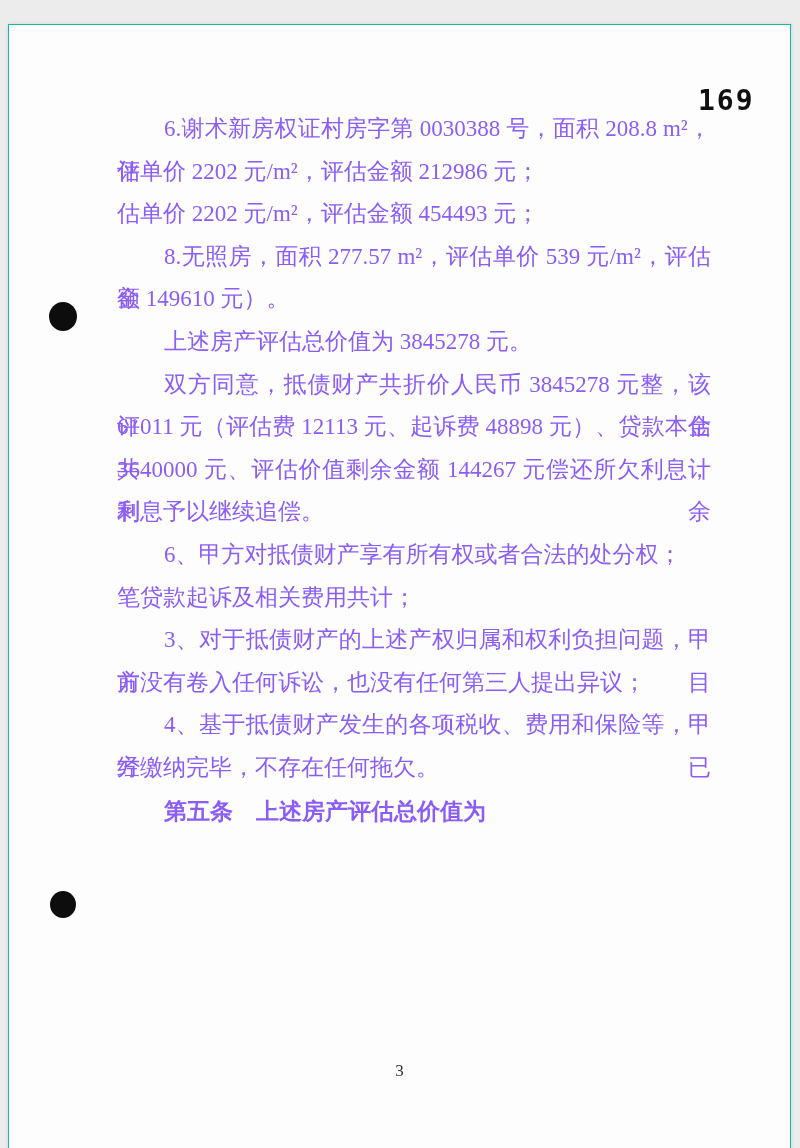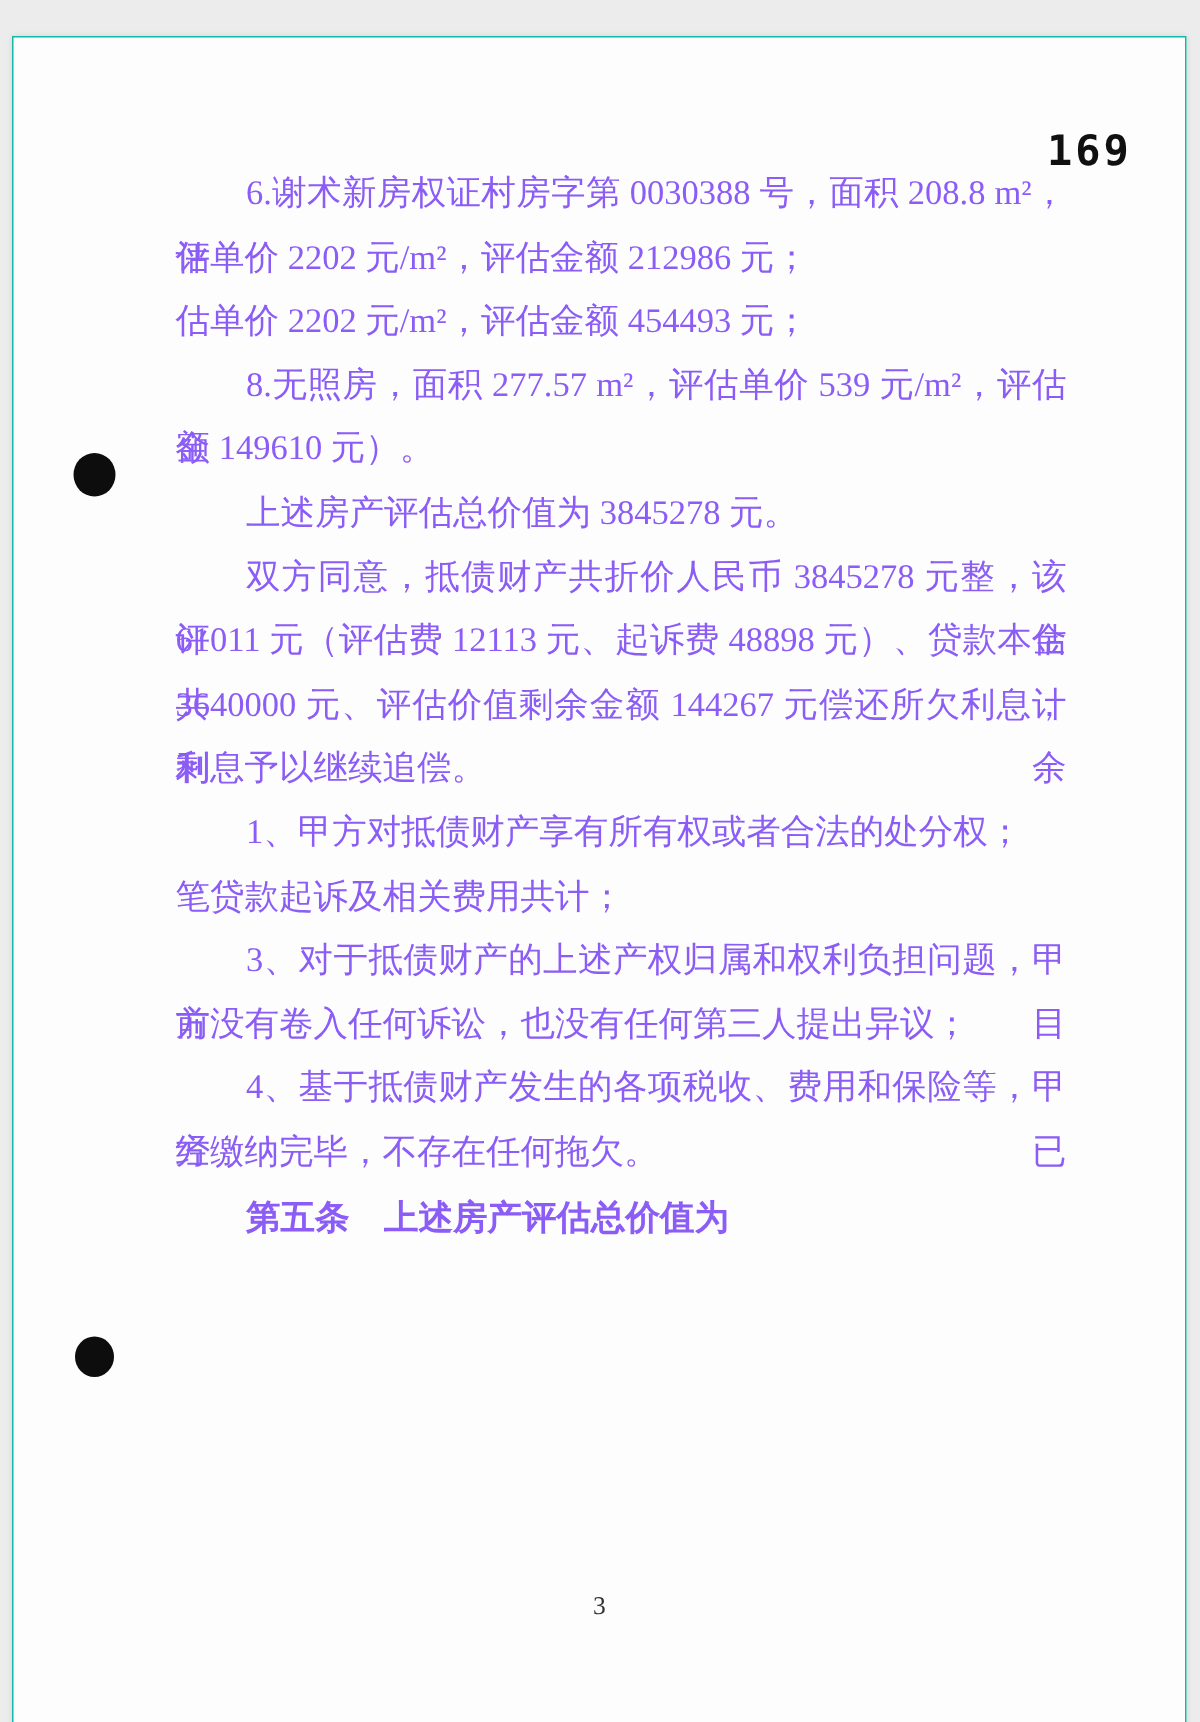--- a/index.html
+++ b/index.html
@@ -101,21 +101,21 @@
 
     <div class="ln indent">上述房产评估总价值为 3845278 元。</div>
 
 
     <div class="ln indent justify">双方同意，抵债财产共折价人民币 3845278 元整，该评估</div>
     <div class="ln justify">61011 元（评估费 12113 元、起诉费 48898 元）、贷款本金共计</div>
     <div class="ln justify">3640000 元、评估价值剩余金额 144267 元偿还所欠利息，剩余</div>
     <div class="ln">利息予以继续追偿。</div>
 
 
-    <div class="ln indent">1、甲方对抵债财产享有所有权或者合法的处分权；</div>
+    <div class="ln indent">6、甲方对抵债财产享有所有权或者合法的处分权；</div>
 
     <div class="ln">笔贷款起诉及相关费用共计；</div>
 
     <div class="ln indent justify">3、对于抵债财产的上述产权归属和权利负担问题，甲方目</div>
     <div class="ln">前没有卷入任何诉讼，也没有任何第三人提出异议；</div>
 
     <div class="ln indent justify">4、基于抵债财产发生的各项税收、费用和保险等，甲方已</div>
     <div class="ln">经缴纳完毕，不存在任何拖欠。</div>
 
     <div class="ln indent heading">第五条　上述房产评估总价值为</div>

